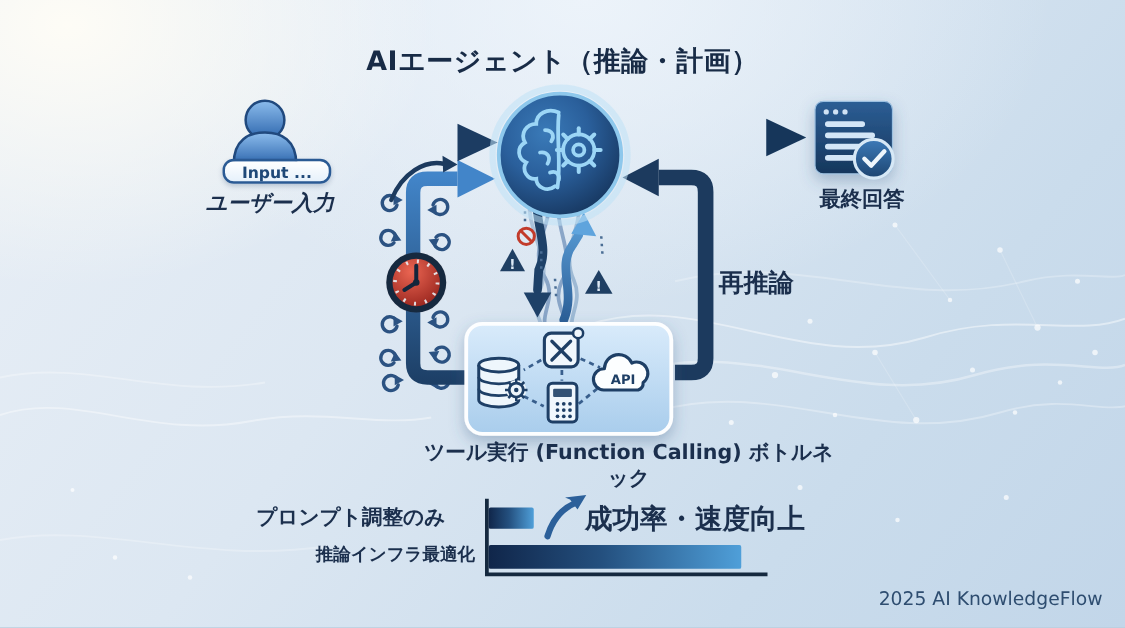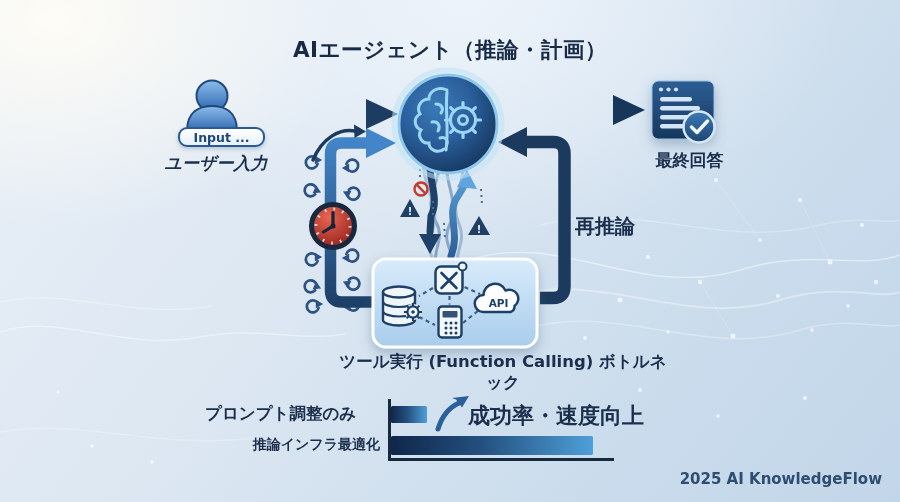--- a/index.html
+++ b/index.html
@@ -15,21 +15,21 @@
   .label{position:absolute;color:#1b2f4d;font-weight:bold;line-height:1.25;}
   .title{left:250px;top:37px;width:400px;text-align:center;font-size:21.5px;color:#182b46;letter-spacing:.5px;}
   .user-label{left:156px;top:153px;width:120px;text-align:center;font-size:17px;font-style:italic;}
   .answer-label{left:647px;top:150px;width:85px;text-align:center;font-size:17px;}
   .latency-label{left:214px;top:204px;width:96px;text-align:center;font-size:17px;white-space:pre-line;}
   .rereason-label{left:575px;top:214px;font-size:20px;}
   .tools-label{left:290px;top:352px;width:330px;text-align:center;font-size:16.5px;margin-left:48px;}
   .annot-label{left:468px;top:402px;font-size:22px;}
   .cat1{left:205px;top:404px;width:175px;font-size:16.5px;}
   .cat2{left:205px;top:436px;width:175px;text-align:right;font-size:14px;}
-  .footer{left:660px;top:470px;width:222px;text-align:right;font-size:15px;font-weight:700;color:#2e4d70;}
+  .footer{left:660px;top:470px;width:222px;text-align:right;font-size:15px;font-weight:400;color:#2e4d70;}
   .input-pill{
     position:absolute;left:178px;top:127px;width:87px;height:20px;
     border:2.5px solid #2a5a94;border-radius:9px;box-sizing:border-box;
     background:linear-gradient(180deg,#ffffff,#e6f1fb);
     color:#1e4878;font-size:12.5px;font-weight:bold;
     display:flex;align-items:center;justify-content:center;
     box-shadow:0 2px 4px rgba(40,70,110,.25);
   }
   .bar{position:absolute;left:391px;border-radius:1.5px;
     background:linear-gradient(90deg,#10264a 0%,#24507f 45%,#4f9fd9 100%);}

